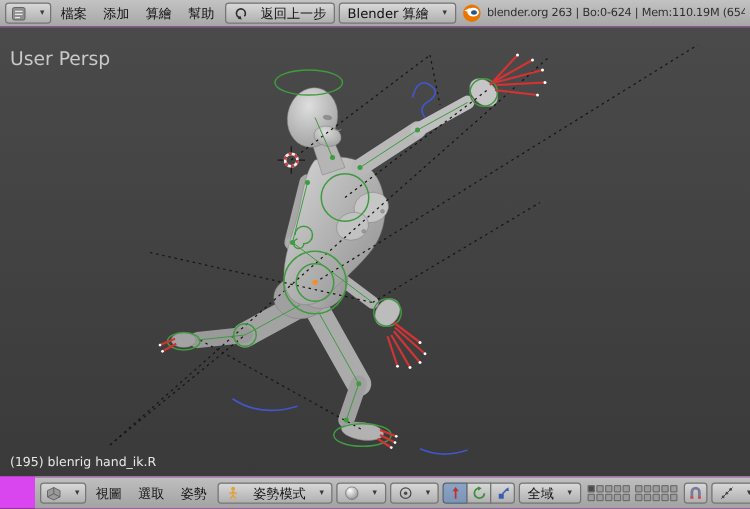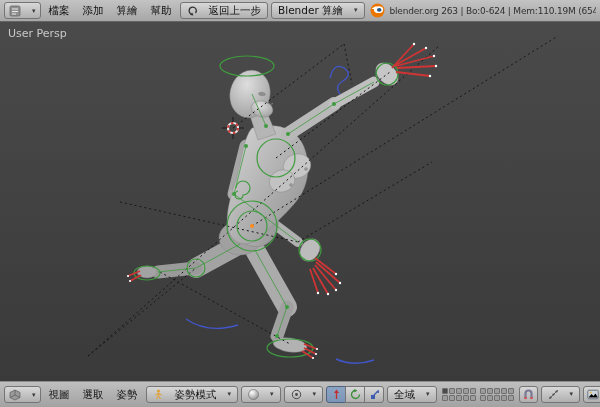--- a/index.html
+++ b/index.html
@@ -9,21 +9,21 @@
     font-family:"DejaVu Sans", sans-serif; font-size:11px; color:#1c1c1c;
     background:#d946ef; user-select:none;
   }
   
   .hdr {
     position:absolute; left:0; right:0; display:flex; align-items:center;
     gap:3px; padding:0 4px; white-space:nowrap;
     background:linear-gradient(#c3c3c3,#a7a7a7);
   }
   .hdr.top { top:0; height:22px; border-bottom:1px solid #636363; }
-  .hdr.bottom { top:381px; height:26px; border-top:1px solid #8d8d8d; background:linear-gradient(#bfbfbf,#a2a2a2); }
+  .hdr.bottom { top:381px; height:26px; border-top:1px solid #8d8d8d; background:linear-gradient(#bfbfbf,#a2a2a2);margin-left:28px; }
   .menu { padding:0 5px; font-size:10.5px; color:#111; cursor:default; }
   .btn, .dd, .edbtn, .iconbtn {
     display:inline-flex; align-items:center; gap:11px; height:17px;
     padding:0 6px; background:linear-gradient(#d8d8d8,#b0b0b0);
     border:1px solid #757575; border-radius:3px; font-size:10.5px; color:#111;
     cursor:default;
   }
   .edbtn { padding:0 4px; }
   .iconbtn { padding:0 3px; width:20px; justify-content:center; }
   .chev { font-size:7px; color:#3a3a3a; line-height:1; }
@@ -38,21 +38,21 @@
   .layers { display:inline-flex; gap:4px; align-items:center; margin:0 2px; }
   .laygrp { display:grid; grid-template-columns:repeat(5,6px); grid-auto-rows:6px; gap:1px; }
   .laycell { width:6px; height:6px; background:#9c9c9c; border:1px solid #6f6f6f; border-radius:1px; }
   .laycell.on { background:#4b4b4b; }
   
   .viewport {
     position:absolute; top:22px; left:0; width:600px; height:359px;
     background:linear-gradient(#4a4a4a,#3a3a3a); overflow:hidden;
   }
   .viewport svg { position:absolute; inset:0; }
-  .vp-label { position:absolute; top:5px; left:8px; font-size:11px; color:#c9c9c9; }
+  .vp-label { position:absolute; top:16px; left:8px; font-size:15px; color:#c9c9c9; }
   .active-label { position:absolute; bottom:5px; left:8px; font-size:10px; color:#e6e6e6; }
 </style>
 </head>
 <body>
 
 <div class="app">
 
   <div class="hdr top">
     <button class="edbtn">
       <svg width="12" height="12" viewBox="0 0 12 12">
@@ -228,20 +228,21 @@
         <g stroke="#1a1a1a" stroke-width="1">
           <line x1="233" y1="95" x2="233" y2="100"></line>
             <line x1="233" y1="112" x2="233" y2="117"></line>
           <line x1="222" y1="106" x2="227" y2="106"></line>
             <line x1="239" y1="106" x2="244" y2="106"></line>
         </g>
       </g>
     </svg>
 
     <span class="vp-label">User Persp</span>
+    <span class="active-label">(195) blenrig hand_ik.R</span>
   </div>
 
   <div class="hdr bottom">
     <button class="edbtn">
       <svg width="12" height="12" viewBox="0 0 12 12">
         <path d="M6,1 L11,3.5 L11,8.5 L6,11 L1,8.5 L1,3.5 Z" fill="#9a9a9a" stroke="#5c5c5c" stroke-width="0.7"></path>
         <path d="M6,1 L6,6 L11,8.5 M6,6 L1,8.5" fill="none" stroke="#5c5c5c" stroke-width="0.7"></path>
       </svg>
       <span class="chev">▾</span>
     </button>

